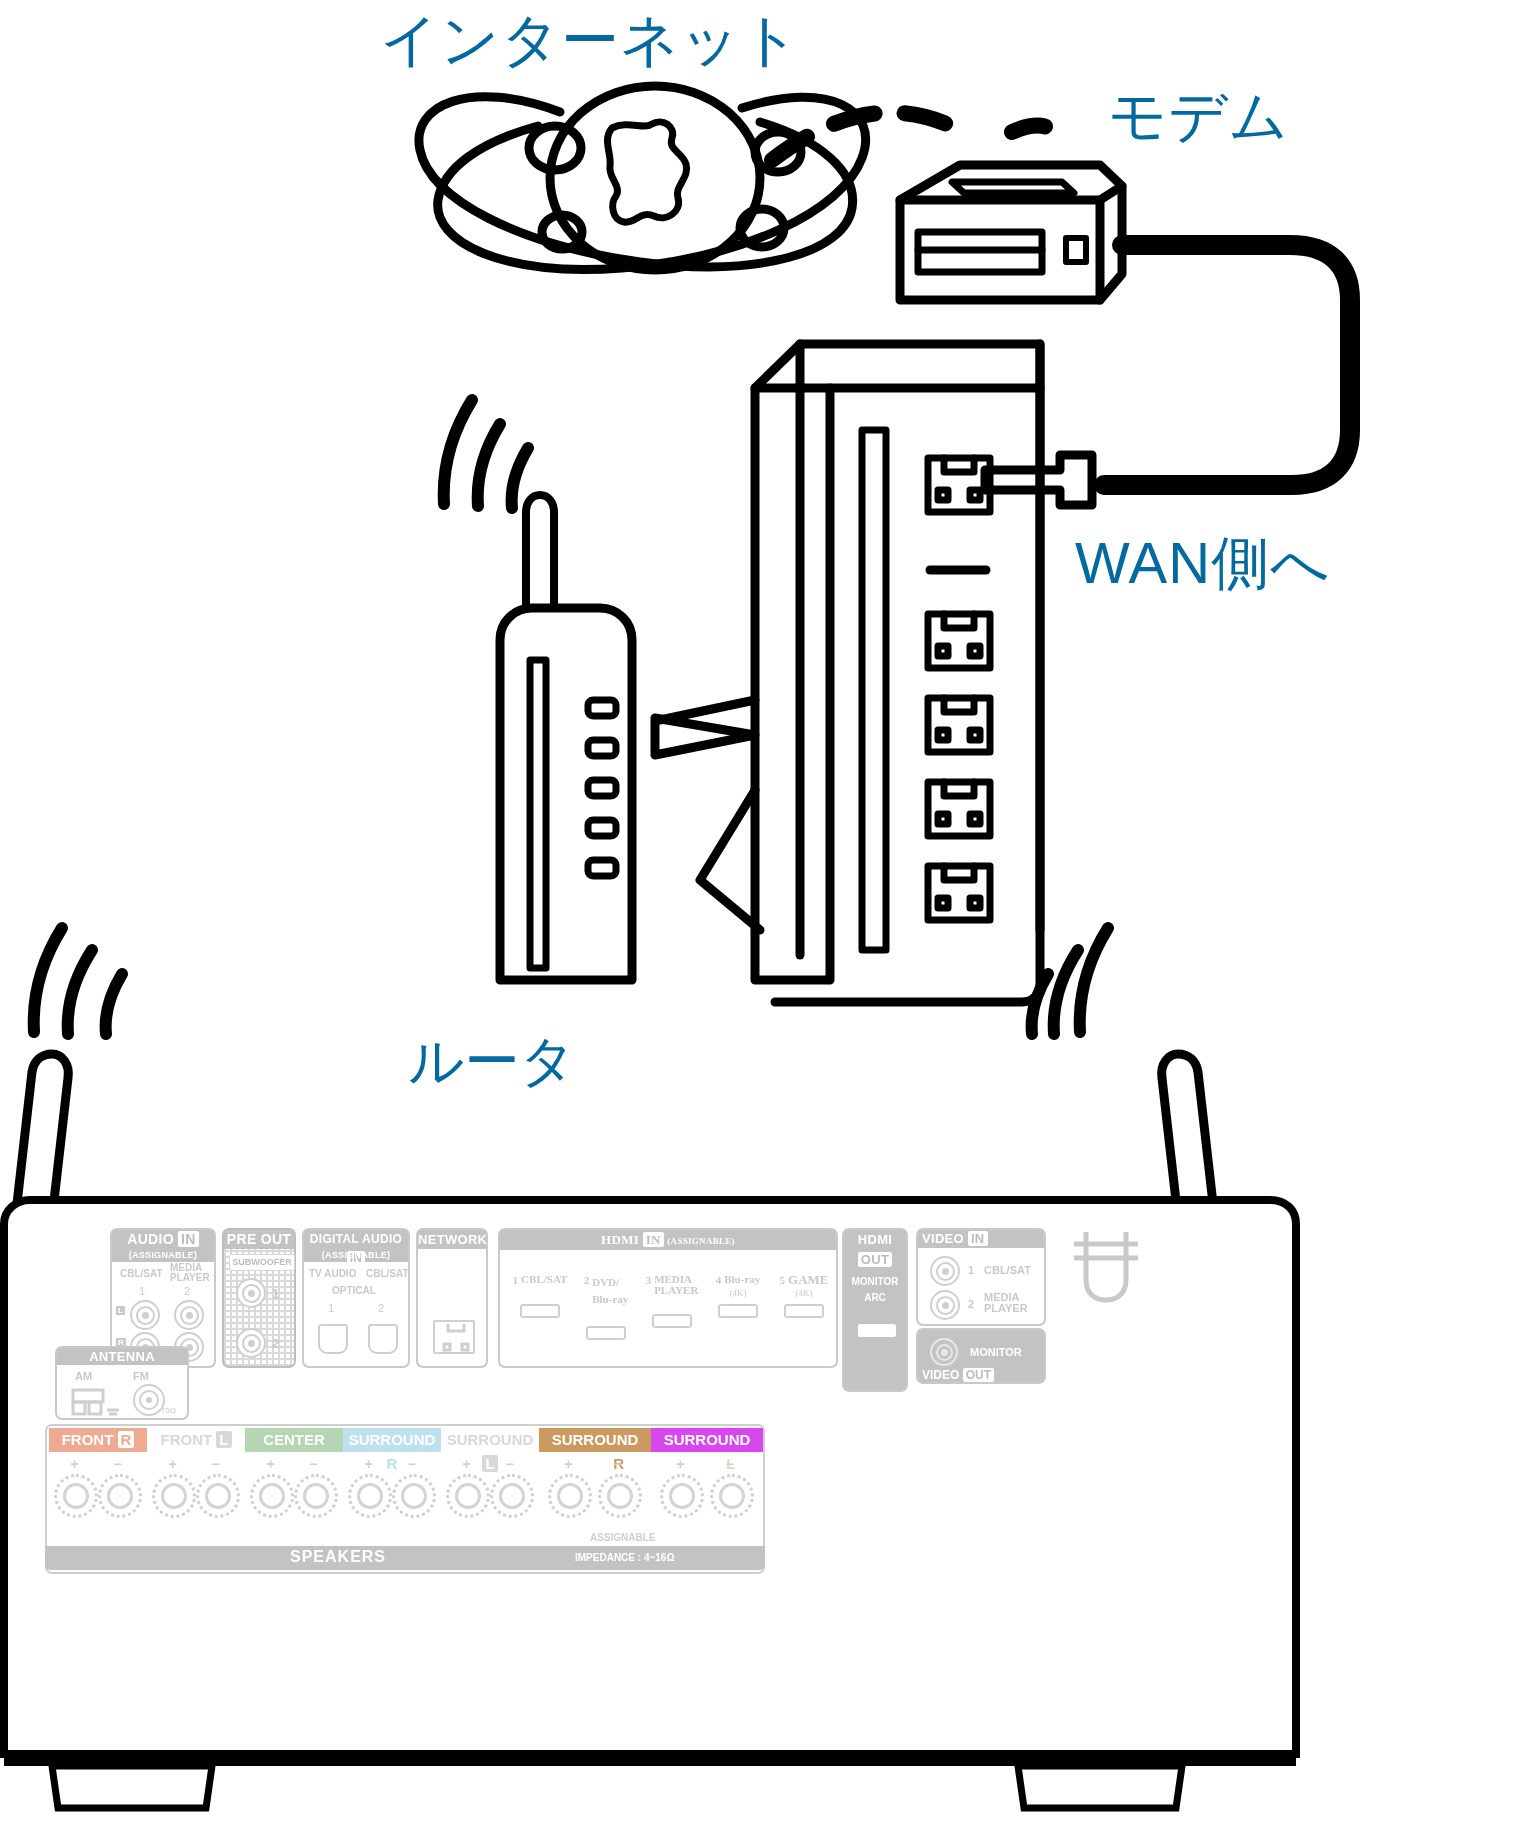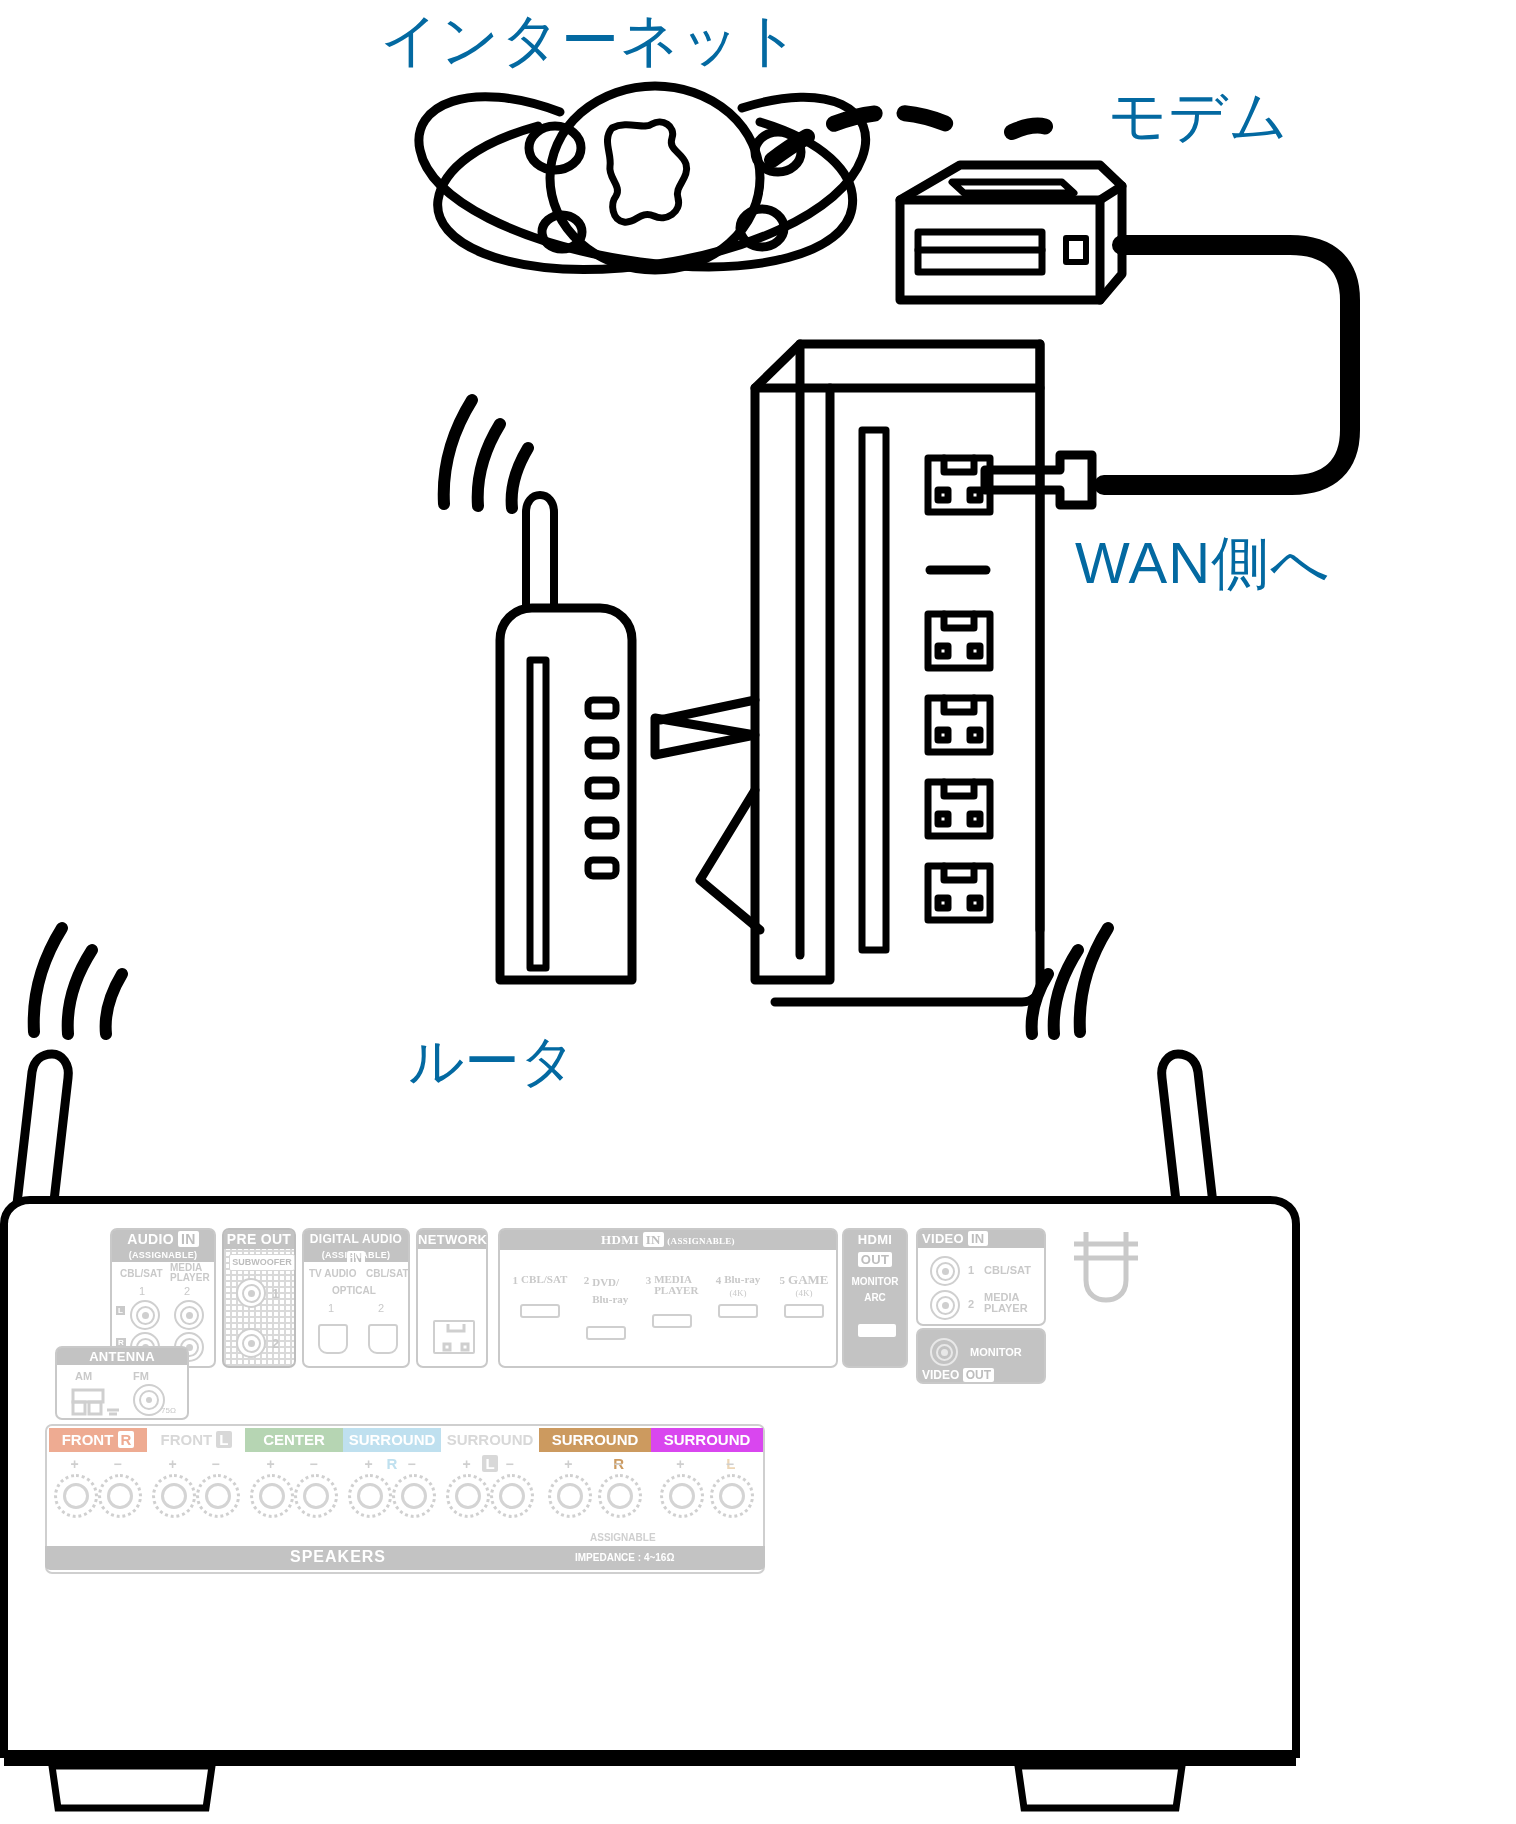--- a/index.html
+++ b/index.html
@@ -332,21 +332,21 @@
           <div style="display:flex;gap:3px;align-items:flex-start;justify-content:center;">
             <span class="gl" style="font-size:11px;font-weight:bold;">5</span>
             <span class="gl" style="font-size:13px;font-weight:bold;line-height:11px;text-align:left;">GAME</span>
           </div>
           <div class="gl" style="font-size:9px;text-align:center;margin-top:2px;">(4K)</div>
           <div class="hdmi" style="width:40px;height:14px;margin:6px auto 0;"></div>
         </div>
       </div>
   </div>
 
-  <div class="sec" style="left:842px;top:32px;width:66px;height:140px;background:#c3c3c3;">
+  <div class="sec" style="left:842px;top:32px;width:66px;height:164px;background:#c3c3c3;">
     <div class="sechdr" style="font-size:13px;height:20px;line-height:20px;border-radius:4px 4px 0 0;background:#c3c3c3;">
       <span>HDMI</span>
       <span class="inv">OUT</span>
     </div>
     <div class="abs" style="left:0;top:46px;width:100%;text-align:center;font-size:10px;font-weight:bold;color:#fff;">MONITOR</div>
     <div class="abs" style="left:0;top:62px;width:100%;text-align:center;font-size:10px;font-weight:bold;color:#fff;">ARC</div>
     <div class="abs" style="left:14px;top:94px;width:38px;height:13px;background:#fff;border-radius:2px;"></div>
   </div>
 
   <div class="sec" style="left:916px;top:32px;width:130px;height:98px;">

